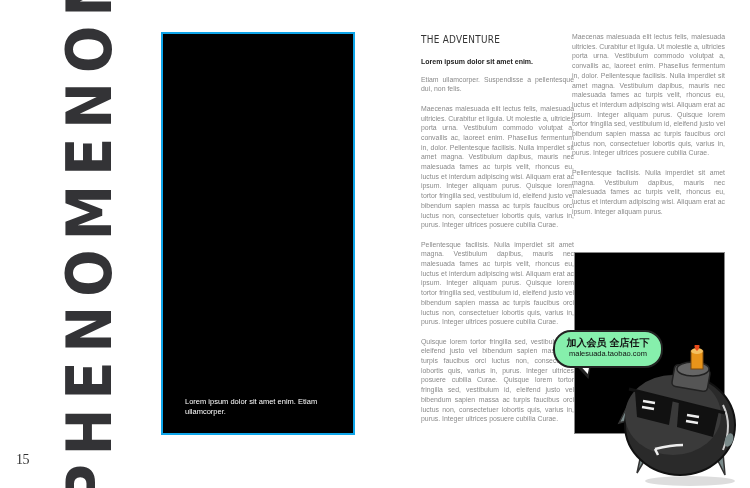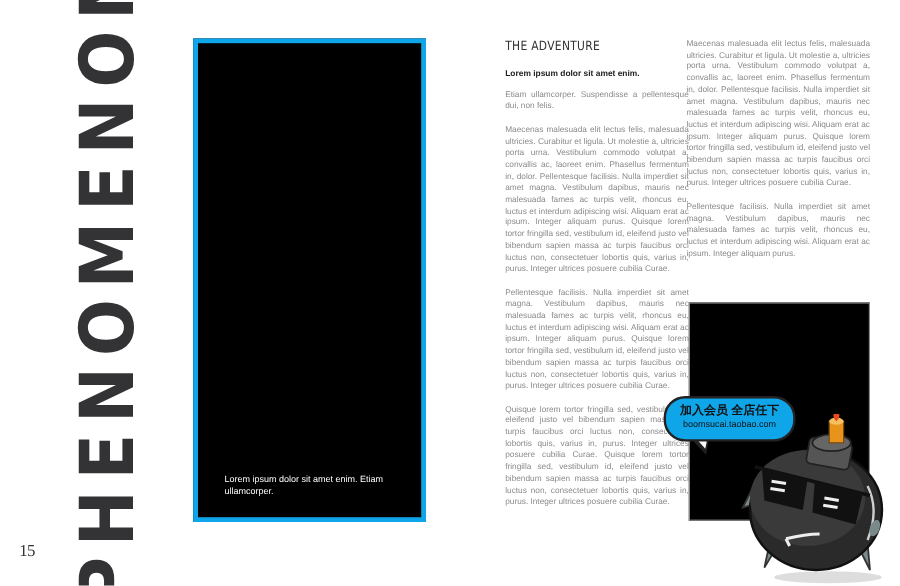--- a/index.html
+++ b/index.html
@@ -2,30 +2,30 @@
 <html><head>
 <meta charset="utf-8">
 <style>
   html, body { margin:0; padding:0; }
   body { width:750px; height:488px; background:#ffffff; position:relative; overflow:hidden; font-family:"Liberation Sans", sans-serif; }
   .vtitle-wrap { position:absolute; left:58px; top:38px; width:64px; height:390px; }
   .vtitle { position:absolute; left:32px; top:195px; transform:translate(-50%,-50%) rotate(-90deg); white-space:nowrap;
             font-family:"DejaVu Sans", sans-serif; font-weight:bold; font-size:62px; letter-spacing:9px; color:#333336;
             transform-origin:center center; line-height:64px; font-stretch:condensed; }
   .page-num { position:absolute; left:16px; top:452px; font-size:14px; color:#333; font-family:Liberation Serif, serif; letter-spacing:-0.5px; }
-  .photo-left { position:absolute; left:161px; top:32px; width:194px; height:403px; background:#000; border:4px solid #0ea5e9; box-sizing:border-box; }
+  .photo-left { position:absolute; left:161px; top:32px; width:194px; height:403px; background:#000; border:2px solid #0ea5e9; box-sizing:border-box; }
   .photo-caption { position:absolute; left:22px; bottom:16px; width:160px; color:#fff; font-size:7.5px; line-height:10px; }
   .col { position:absolute; width:153px; font-size:6.9px; line-height:9.7px; color:#8a8a8a; text-align:justify; }
   .col p { margin:0 0 9.7px 0; }
   .col1 { left:401px; top:33px;margin-left:20px; }
   .col2 { left:572px; top:32px; }
   .section-title { font-size:10.5px; color:#333; letter-spacing:0.3px; margin-bottom:12px; font-family:"DejaVu Sans", sans-serif; transform:scaleX(0.85); transform-origin:left; line-height:12px; }
   .lead { color:#222; font-weight:bold; font-size:7px; margin-bottom:8px !important; }
   .photo-right { position:absolute; left:574px; top:252px; width:151px; height:182px; background:#000; border:1px solid #888; box-sizing:border-box; }
-  .bubble { position:absolute; left:553px; top:330px; width:110px; height:38px; background:#0ea5e9; border:2px solid #222; border-radius:18px; text-align:center; box-sizing:border-box; }
+  .bubble { position:absolute; left:553px; top:330px; width:110px; height:38px; background:#86efac; border:2px solid #222; border-radius:18px; text-align:center; box-sizing:border-box; }
   .bubble-tail { position:absolute; left:580px; top:365px; width:0; height:0; border-left:6px solid transparent; border-right:8px solid transparent; border-top:14px solid #222; transform:rotate(-20deg); }
   .bubble-tail-inner { position:absolute; left:582px; top:364px; width:0; height:0; border-left:4px solid transparent; border-right:6px solid transparent; border-top:10px solid #fff; transform:rotate(-20deg); }
   .bubble-line1 { font-weight:bold; font-size:10px; color:#111; margin-top:4px; line-height:13px; }
   .bubble-line2 { font-size:7.5px; color:#111; line-height:10px; }
   .mascot { position:absolute; left:615px; top:345px; width:135px; height:143px; }
 </style>
 </head>
 <body>
 
 <div class="vtitle-wrap">
@@ -50,21 +50,21 @@
   <p>Maecenas malesuada elit lectus felis, malesuada ultricies. Curabitur et ligula. Ut molestie a, ultricies porta urna. Vestibulum commodo volutpat a, convallis ac, laoreet enim. Phasellus fermentum in, dolor. Pellentesque facilisis. Nulla imperdiet sit amet magna. Vestibulum dapibus, mauris nec malesuada fames ac turpis velit, rhoncus eu, luctus et interdum adipiscing wisi. Aliquam erat ac ipsum. Integer aliquam purus. Quisque lorem tortor fringilla sed, vestibulum id, eleifend justo vel bibendum sapien massa ac turpis faucibus orci luctus non, consectetuer lobortis quis, varius in, purus. Integer ultrices posuere cubilia Curae.</p>
   <p>Pellentesque facilisis. Nulla imperdiet sit amet magna. Vestibulum dapibus, mauris nec malesuada fames ac turpis velit, rhoncus eu, luctus et interdum adipiscing wisi. Aliquam erat ac ipsum. Integer aliquam purus.</p>
 </div>
 
 <div class="photo-right"></div>
 
 <div class="bubble-tail"></div>
 <div class="bubble-tail-inner"></div>
 <div class="bubble">
   <div class="bubble-line1">加入会员 全店任下</div>
-  <div class="bubble-line2">boomsucai.taobao.com</div>
+  <div class="bubble-line2">malesuada.taobao.com</div>
 </div>
 
 <svg class="mascot" viewBox="0 0 135 143" xmlns="http://www.w3.org/2000/svg">
   <ellipse cx="75" cy="136" rx="45" ry="5" fill="#ddd"></ellipse>
   <path d="M28 100 L22 128 L34 108 Z" fill="#7a8a8a" stroke="#333" stroke-width="1.5"></path>
   <path d="M100 110 L110 130 L108 108 Z" fill="#7a8a8a" stroke="#333" stroke-width="1.5"></path>
   <path d="M12 62 L4 78 L18 74 Z" fill="#7a8a8a" stroke="#333" stroke-width="1.5"></path>
   <ellipse cx="65" cy="80" rx="55" ry="50" fill="#2a2a2a" stroke="#111" stroke-width="2"></ellipse>
   <ellipse cx="58" cy="70" rx="48" ry="40" fill="#3a3a3a"></ellipse>
   <path d="M108 60 Q118 80 108 105" stroke="#cfcfcf" stroke-width="2" fill="none"></path>

